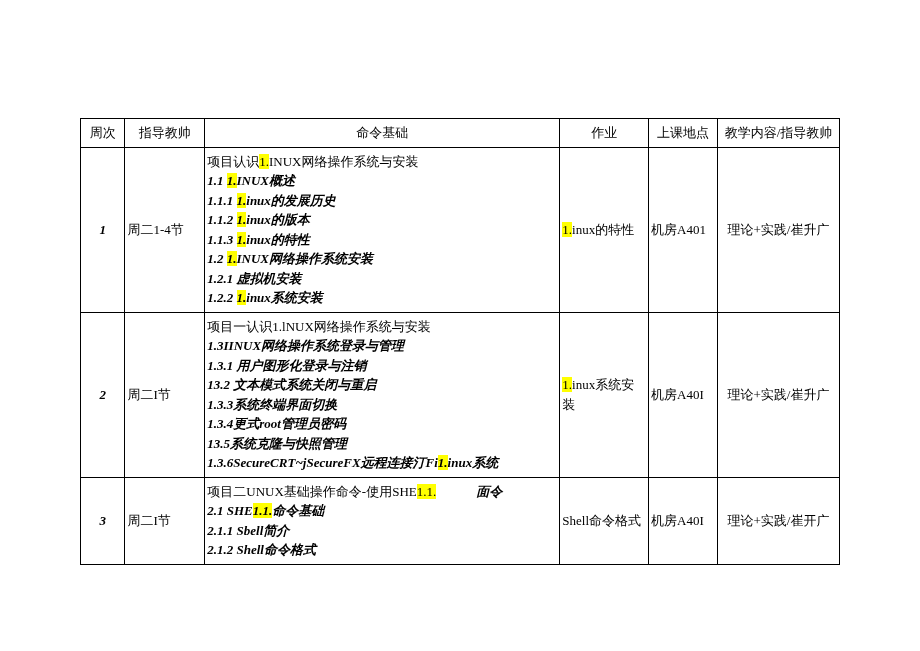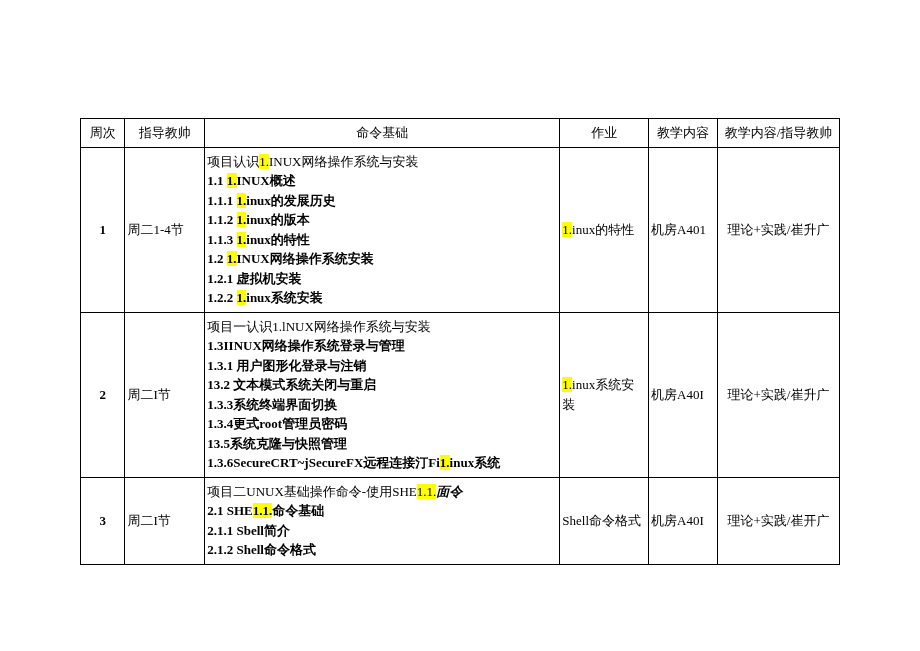--- a/index.html
+++ b/index.html
@@ -29,23 +29,23 @@
       line-height: 1.5;
       word-break: break-all;
     }
     th {
       text-align: center;
       font-weight: normal;
     }
     td.center, th {
       text-align: center;
     }
-    .bold { font-weight: bold; }
+    .bold { font-weight: bold; font-style: italic; }
     .hl { background: #ffff00; }
-    .italic { font-style: italic; }
+    .italic { font-style: italic; margin-left: 40px; }
     col.c1 { width: 40px; }
     col.c2 { width: 72px; }
     col.c3 { width: 320px; }
     col.c4 { width: 80px; }
     col.c5 { width: 62px; }
     col.c6 { width: 110px; }
   </style>
 </head>
 <body>
 
@@ -58,21 +58,21 @@
         <col class="c4">
         <col class="c5">
         <col class="c6">
     </colgroup>
     <thead>
       <tr>
         <th>周次</th>
         <th>指导教帅</th>
         <th>命令基础</th>
         <th>作业</th>
-        <th>教学内容</th>
+        <th>上课地点</th>
         <th>教学内容/指导教帅</th>
       </tr>
     </thead>
     <tbody>
       <tr>
         <td class="center bold">1</td>
         <td>周二1-4节</td>
         <td class="content-cell">项目认识<span class="hl">1.</span>INUX网络操作系统与安装<br><span class="bold">1.1 <span class="hl">1.</span>INUX概述</span><br><span class="bold">1.1.1 <span class="hl">1.</span>inux的发展历史</span><br><span class="bold">1.1.2 <span class="hl">1.</span>inux的版本</span><br><span class="bold">1.1.3 <span class="hl">1.</span>inux的特性</span><br><span class="bold">1.2 <span class="hl">1.</span>INUX网络操作系统安装</span><br><span class="bold">1.2.1  虚拟机安装</span><br><span class="bold">1.2.2 <span class="hl">1.</span>inux系统安装</span></td>
         <td><span class="hl">1.</span>inux的特性</td>
         <td>机房A401</td>

